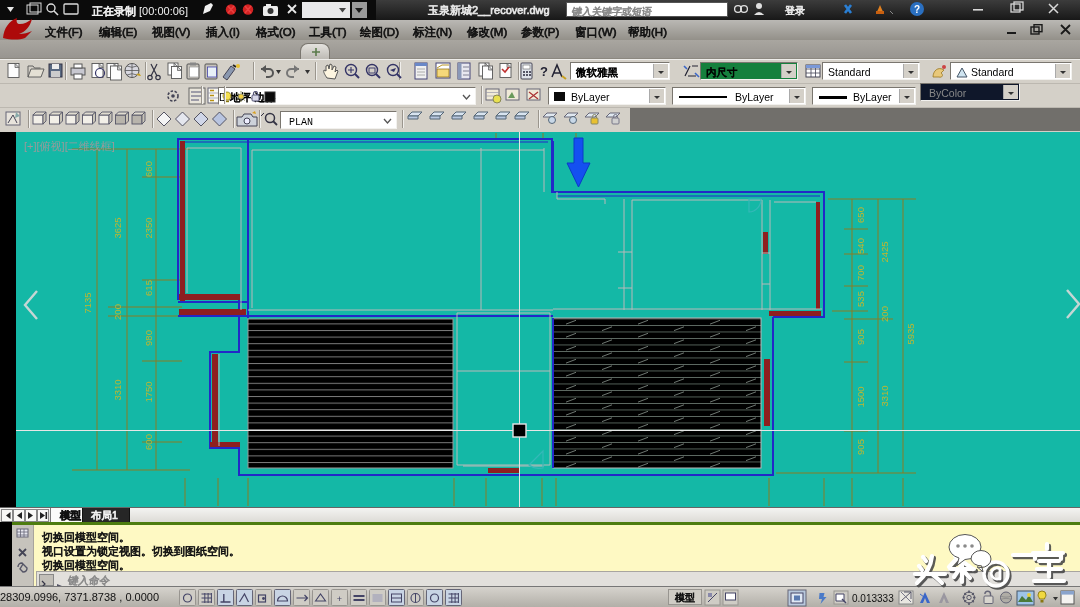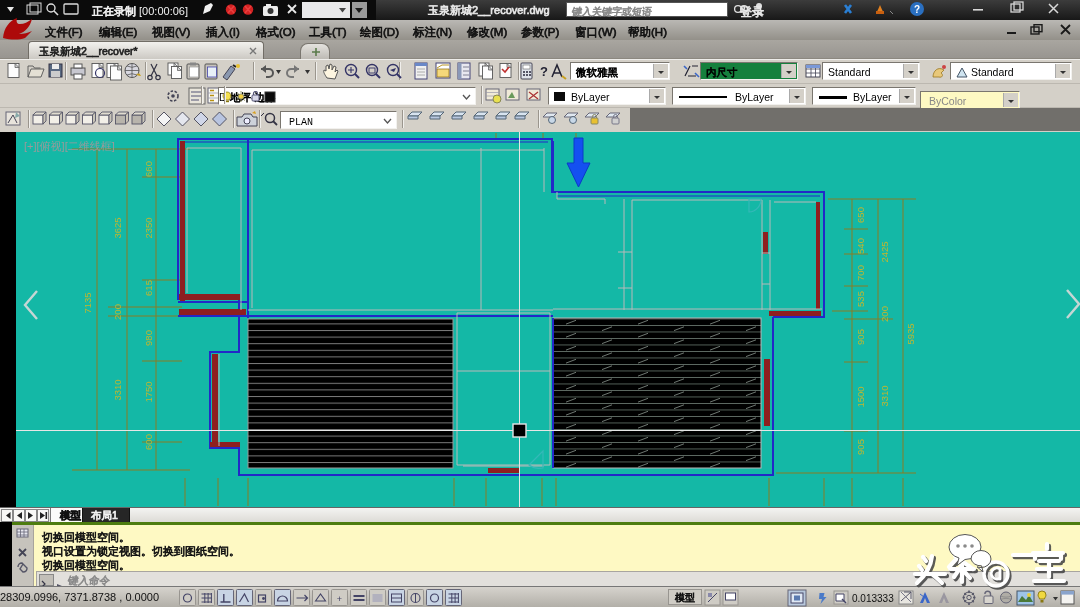--- a/index.html
+++ b/index.html
@@ -48,21 +48,21 @@
 <path d="M146 14l4-9 4 9z" fill="#e08020"></path>
         <rect x="146" y="11" width="8" height="3" fill="#c86010"></rect>
 <circle cx="187" cy="9" r="7" fill="#2a6fc0"></circle>
         <text x="187" y="13" font-size="10" font-weight="bold" fill="#fff" text-anchor="middle" font-family="Liberation Sans">?</text>
 <path d="M160 11l3 3" stroke="#888" stroke-width="1"></path>
 <rect x="243" y="9" width="10" height="1.6" fill="#d8d8d8"></rect>
 <rect x="281" y="4" width="9" height="8" fill="none" stroke="#d8d8d8" stroke-width="1.3"></rect>
         <rect x="284" y="2" width="9" height="8" fill="none" stroke="#d8d8d8" stroke-width="1.3"></rect>
 <path d="M319 4l9 9m0-9l-9 9" stroke="#d8d8d8" stroke-width="1.5"></path>
 </svg>
-<div class="abs cjk" style="left:740px;top:4px;color:#e8e8e8;font-size:12px">登录</div>
+<div class="abs cjk" style="left:785px;top:4px;color:#e8e8e8;font-size:10px">登录</div>
 </div>
 <div class="abs" style="left:0;top:20px;width:1080px;height:20px;background:linear-gradient(#bab8b4,#939089);font-size:11.5px;color:#111">
 <span class="cjk" style="position:absolute;left:45px;top:5px">文件(F)</span>
       <span class="cjk" style="position:absolute;left:99px;top:5px">编辑(E)</span>
       <span class="cjk" style="position:absolute;left:152px;top:5px">视图(V)</span>
       <span class="cjk" style="position:absolute;left:206px;top:5px">插入(I)</span>
       <span class="cjk" style="position:absolute;left:256px;top:5px">格式(O)</span>
       <span class="cjk" style="position:absolute;left:309px;top:5px">工具(T)</span>
       <span class="cjk" style="position:absolute;left:360px;top:5px">绘图(D)</span>
       <span class="cjk" style="position:absolute;left:413px;top:5px">标注(N)</span>
@@ -74,26 +74,20 @@
         <path d="M3 26c1-10 6-17 14-20-1 4 0 6 3 6 4 0 8-2 12-5-2 8-7 13-13 15 5 0 9-1 13-3l-7 7c-6 2-14 2-22 0z" fill="#ad0a0a"></path>
       </svg>
 <svg class="abs" style="left:1005px;top:4px" width="70" height="12" viewBox="0 0 70 12">
 <rect x="2" y="8" width="9" height="2" fill="#1a1a1a"></rect>
 <rect x="26" y="3" width="8" height="7" fill="none" stroke="#1a1a1a" stroke-width="1.4"></rect>
         <rect x="29" y="0.7" width="8" height="7" fill="none" stroke="#1a1a1a" stroke-width="1.4"></rect>
 <path d="M56 1l9 9m0-9l-9 9" stroke="#1a1a1a" stroke-width="1.8"></path>
 </svg>
 </div>
 <div class="abs" style="left:0;top:40px;width:1080px;height:19px;background:linear-gradient(#a9a6a0,#989590);border-bottom:1px solid #8c8880">
-<div class="abs" style="left:28px;top:1px;width:236px;height:18px;background:linear-gradient(#f2f1ee,#ccc9c3);border:1px solid #716d66;border-bottom:none;border-radius:4px 4px 0 0">
-<span class="cjk" style="position:absolute;left:10px;top:3px;font-size:10.5px;color:#222">玉泉新城2__recover*</span>
-<svg style="position:absolute;right:6px;top:5px" width="8" height="8">
-          <path d="M1 1l6 6m0-6l-6 6" stroke="#777" stroke-width="1.4"></path>
-        </svg>
-</div>
 <div class="abs" style="left:300px;top:3px;width:30px;height:16px;background:linear-gradient(#e4e2de,#bdbab4);border:1px solid #7a766f;border-bottom:none;border-radius:8px 8px 0 0">
 <svg style="position:absolute;left:10px;top:3px" width="10" height="10">
           <path d="M5 1v8M1 5h8" stroke="#5a7a4a" stroke-width="1.6"></path>
         </svg>
 </div>
 </div>
 <div class="abs" style="left:0;top:59px;width:1080px;height:73px;background:#d4d0c8">
 <div class="abs" style="left:0;top:0;width:1080px;height:1px;background:#eeedea"></div>
 <div class="abs" style="left:0;top:24px;width:1080px;height:1px;background:#bcb8b0"></div>
 <div class="abs" style="left:0;top:48px;width:1080px;height:1px;background:#bcb8b0"></div>
@@ -296,21 +290,21 @@
 <div class="combo" style="left:672px;top:28px;width:134px;height:18px;background:#fff">
         <span class="" style="position:absolute;left:62px;top:2.5px;color:#000;font-size:10.5px">ByLayer</span>
         <i style="position:absolute;left:6px;top:8px;width:48px;height:1.6px;background:#000"></i>
         <i class="ar"></i>
       </div>
 <div class="combo" style="left:812px;top:28px;width:104px;height:18px;background:#fff">
         <span class="" style="position:absolute;left:40px;top:2.5px;color:#000;font-size:10.5px">ByLayer</span>
         <i style="position:absolute;left:6px;top:8px;width:28px;height:2.6px;background:#000"></i>
         <i class="ar"></i>
       </div>
-<div class="combo" style="left:920px;top:32px;width:100px;height:18px;background:#fef9c3">
+<div class="combo" style="left:920px;top:24px;width:100px;height:18px;background:#0f172a">
         <span class="" style="position:absolute;left:8px;top:2.5px;color:#888;font-size:10.5px">ByColor</span>
         <i class="ar"></i>
       </div>
 <div class="sep" style="left:201px;top:27px;height:18px"></div>
 <div class="sep" style="left:224px;top:27px;height:18px"></div>
 <div class="sep" style="left:481px;top:27px;height:18px"></div>
 <svg class="abs" style="left:0;top:49px" width="1080" height="23" viewBox="0 0 1080 23">
         <rect x="630" y="-1" width="450" height="24" fill="#716f6b"></rect>
         <g>
           <rect x="6" y="4" width="14" height="13" fill="#e8e4dc" stroke="#667"></rect>

